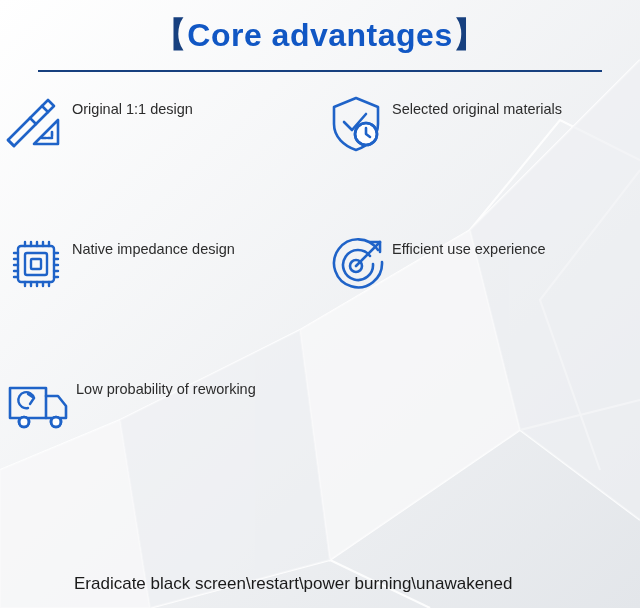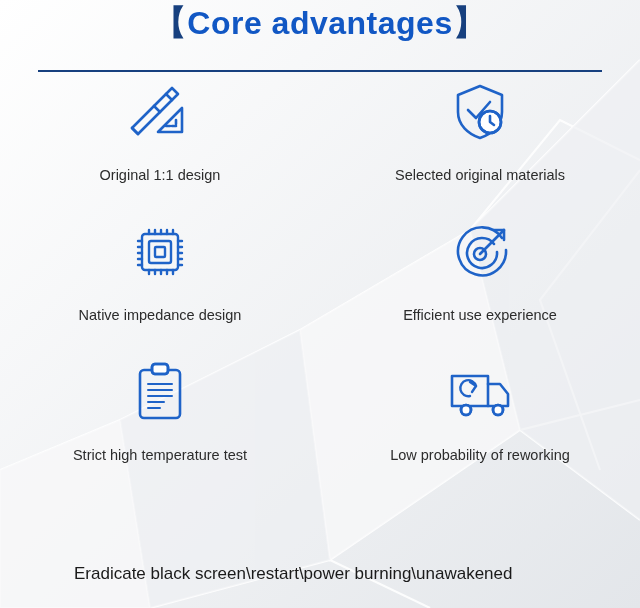--- a/index.html
+++ b/index.html
@@ -23,20 +23,21 @@
   }
   
   .facets {
     position: absolute;
     inset: 0;
     pointer-events: none;
   }
   .header {
     position: relative;
     text-align: center;
+    padding-top: 12px;
   }
   .title-wrap {
     display: inline-block;
     font-size: 32px;
     font-weight: bold;
     color: #1a4fa0;
     letter-spacing: 0.5px;
     line-height: 44px;
   }
   .bracket {
@@ -57,42 +58,41 @@
   }
   .grid {
     position: relative;
     margin-top: 28px;
     display: grid;
     grid-template-columns: 1fr 1fr;
     grid-template-rows: repeat(3, 140px);
   }
   .cell {
     display: flex;
-    flex-direction: column;
-    align-items: center;
+    flex-direction: row;
     justify-content: flex-start;
   }
   .cell .icon {
     height: 78px;
     display: flex;
     align-items: center;
     justify-content: center;
   }
   .cell .label {
     margin-top: 16px;
     font-size: 14.5px;
     color: #2c2c2c;
     text-align: center;
     white-space: nowrap;
   }
   .footer {
     position: absolute;
     left: 74px;
     right: 40px;
-    bottom: 22px;
+    bottom: 12px;
     font-size: 17px;
     line-height: 25px;
     color: #1a1a1a;
   }
   svg { display: block; }
 </style>
 </head>
 <body>
 
 <div id="page">
@@ -184,35 +184,20 @@
           <path d="M58 22 A24 24 0 1 0 62 34"></path>
           <path d="M50 28 A15 15 0 1 0 53 36"></path>
           <circle cx="36" cy="38" r="6"></circle>
           <path d="M36 38 L60 14"></path>
           <path d="M50 14 L60 14 L60 24"></path>
         </svg>
       </div>
       <div class="label">Efficient use experience</div>
     </div>
 
-    <div class="cell">
-      <div class="icon">
-        <svg width="72" height="72" viewBox="0 0 72 72" fill="none" stroke="#1f63c8" stroke-width="2.6" stroke-linecap="round" stroke-linejoin="round">
-          <rect x="16" y="14" width="40" height="48" rx="4"></rect>
-          <rect x="28" y="8" width="16" height="10" rx="3" fill="#ffffff"></rect>
-          <rect x="28" y="8" width="16" height="10" rx="3"></rect>
-          <path d="M24 28 L48 28" stroke-width="2"></path>
-          <path d="M24 34 L48 34" stroke-width="2"></path>
-          <path d="M24 40 L48 40" stroke-width="2"></path>
-          <path d="M24 46 L40 46" stroke-width="2"></path>
-          <path d="M24 52 L36 52" stroke-width="2"></path>
-        </svg>
-      </div>
-      <div class="label">Strict high temperature test</div>
-    </div>
 
     <div class="cell">
       <div class="icon">
         <svg width="76" height="72" viewBox="0 0 76 72" fill="none" stroke="#1f63c8" stroke-width="2.6" stroke-linecap="round" stroke-linejoin="round">
           <path d="M10 20 L46 20 L46 50 L10 50 Z"></path>
           <path d="M46 28 L58 28 L66 38 L66 50 L46 50"></path>
           <circle cx="24" cy="54" r="5" fill="#ffffff"></circle>
           <circle cx="24" cy="54" r="5"></circle>
           <circle cx="56" cy="54" r="5" fill="#ffffff"></circle>
           <circle cx="56" cy="54" r="5"></circle>

